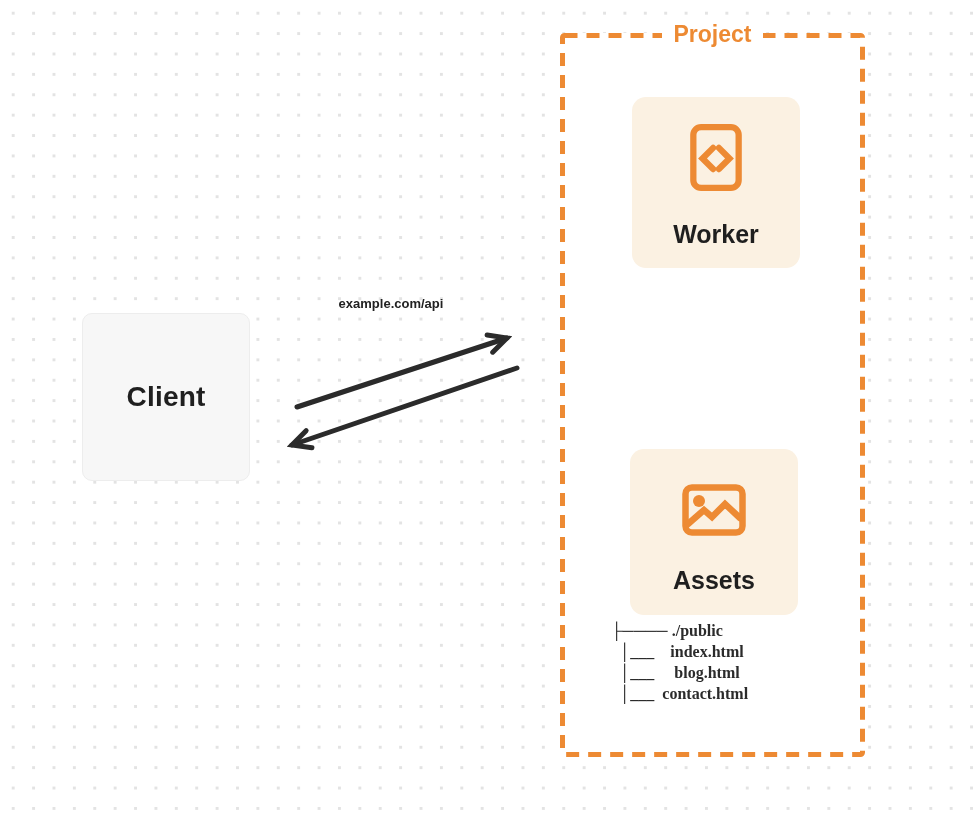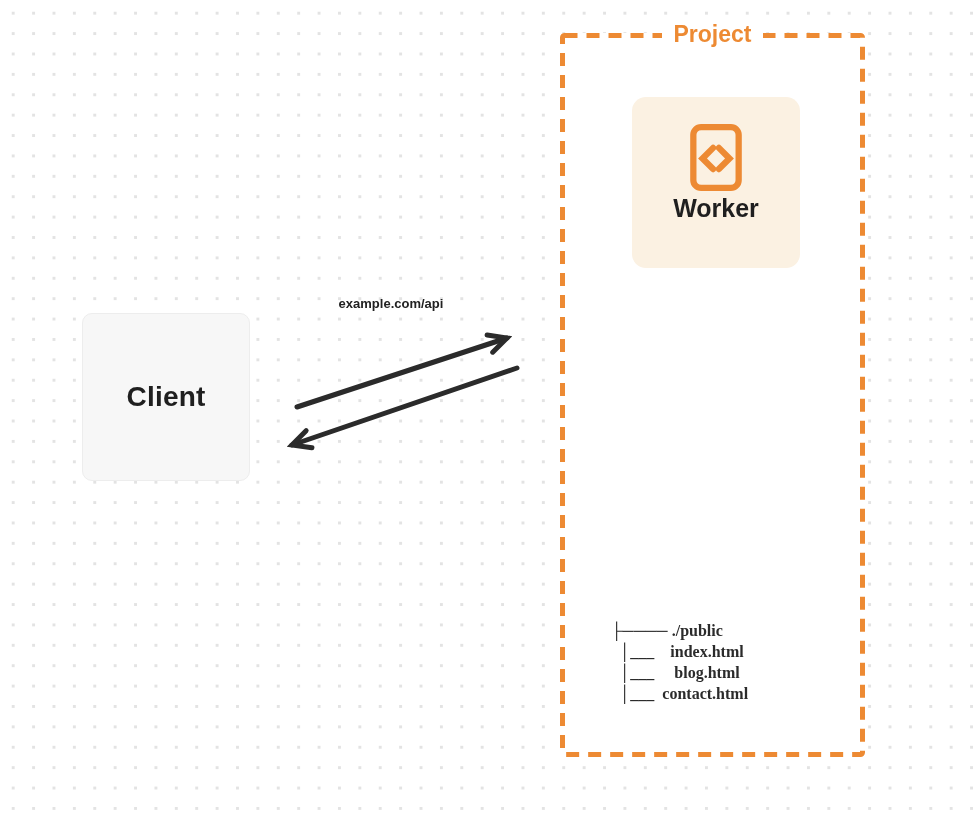--- a/index.html
+++ b/index.html
@@ -73,21 +73,21 @@
     width: 168px;
     background: #fbf1e2;
     border-radius: 14px;
     box-sizing: border-box;
     display: flex;
     flex-direction: column;
     align-items: center;
   }
   .card-worker { left: 72px; top: 64px; height: 171px; padding-top: 25px; }
   .card-assets { left: 70px; top: 416px; height: 166px; padding-top: 33px; }
-  .card-worker .card-label { }
+  .card-worker .card-label { margin-top: 26px; }
   .card-assets .card-label { margin-top: 27px; }
   .card-label {
     font-size: 25px;
     font-weight: 700;
     line-height: 30px;
     color: #1f1f1f;
   }
   .file-tree {
     position: absolute;
     left: 51px; top: 587px;
@@ -130,20 +130,28 @@
 
     <div class="card card-worker">
       <svg width="54" height="71" viewBox="0 0 56 72">
         <rect x="4.5" y="4.5" width="47" height="63" rx="8" fill="none" stroke="#ed8a33" stroke-width="6.5" stroke-linejoin="round"></rect>
         <path d="M25,26 L14,37 L25,48" fill="none" stroke="#ed8a33" stroke-width="6.5" stroke-linecap="round" stroke-linejoin="miter"></path>
         <path d="M31,26 L42,37 L31,48" fill="none" stroke="#ed8a33" stroke-width="6.5" stroke-linecap="round" stroke-linejoin="miter"></path>
       </svg>
       <div class="card-label">Worker</div>
     </div>
 
+    <div class="card card-assets">
+      <svg width="64" height="56" viewBox="0 0 64 56">
+        <rect x="3.5" y="5.5" width="57" height="45" rx="6.5" fill="none" stroke="#ed8a33" stroke-width="6.5" stroke-linejoin="round"></rect>
+        <circle cx="17" cy="19" r="6" fill="#ed8a33"></circle>
+        <path d="M6,42 L22,28 L30,35 L43,22 L58,36" fill="none" stroke="#ed8a33" stroke-width="6.5" stroke-linecap="round" stroke-linejoin="miter"></path>
+      </svg>
+      <div class="card-label">Assets</div>
+    </div>
 
     <pre class="file-tree">├──── ./public
   │___    index.html
   │___     blog.html
   │___  contact.html</pre>
   </div>
 
 </div>
 
 </body></html>

